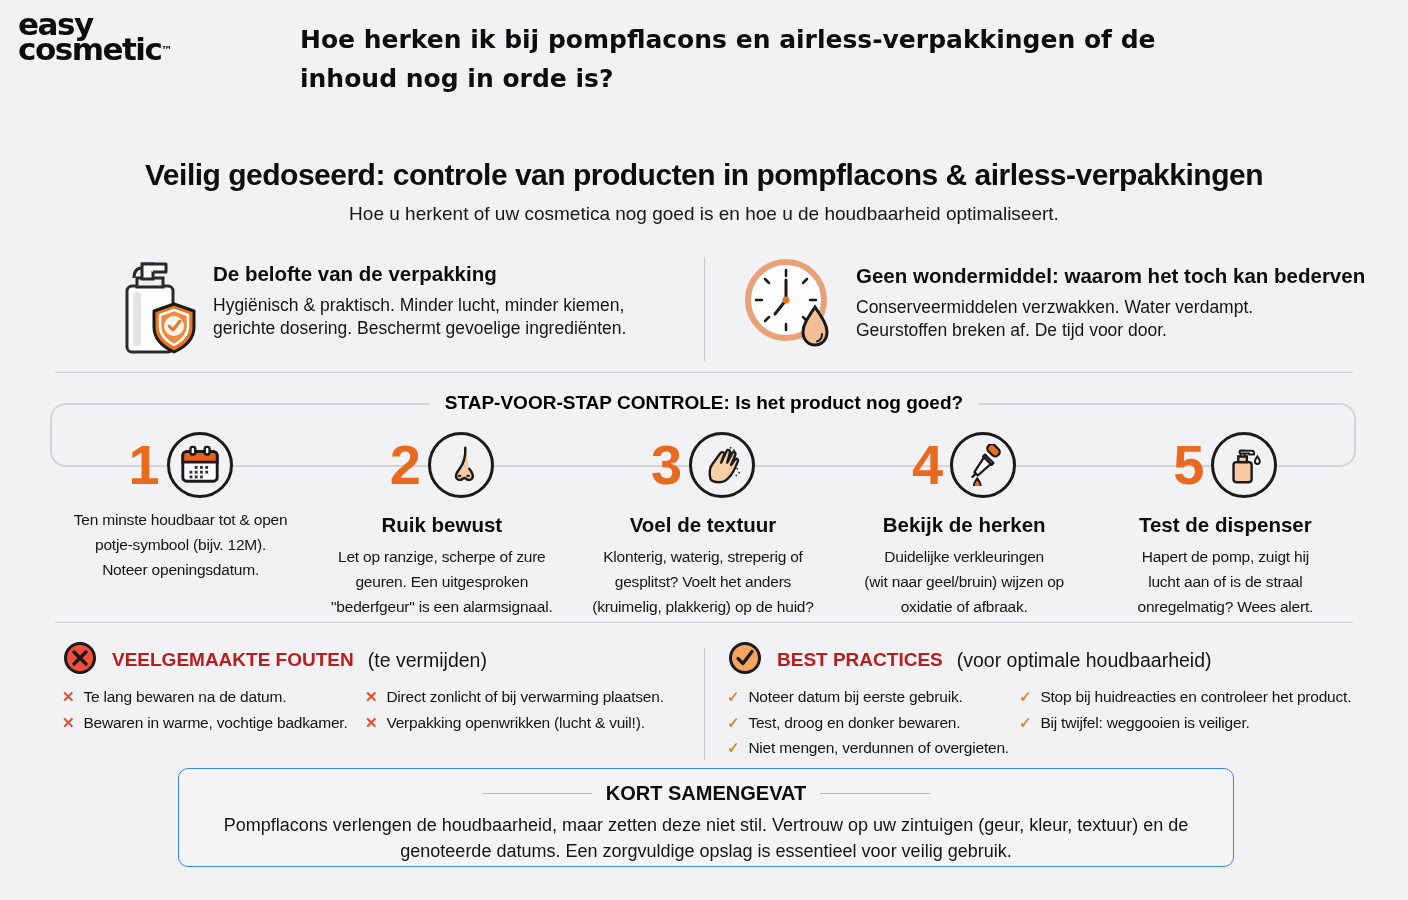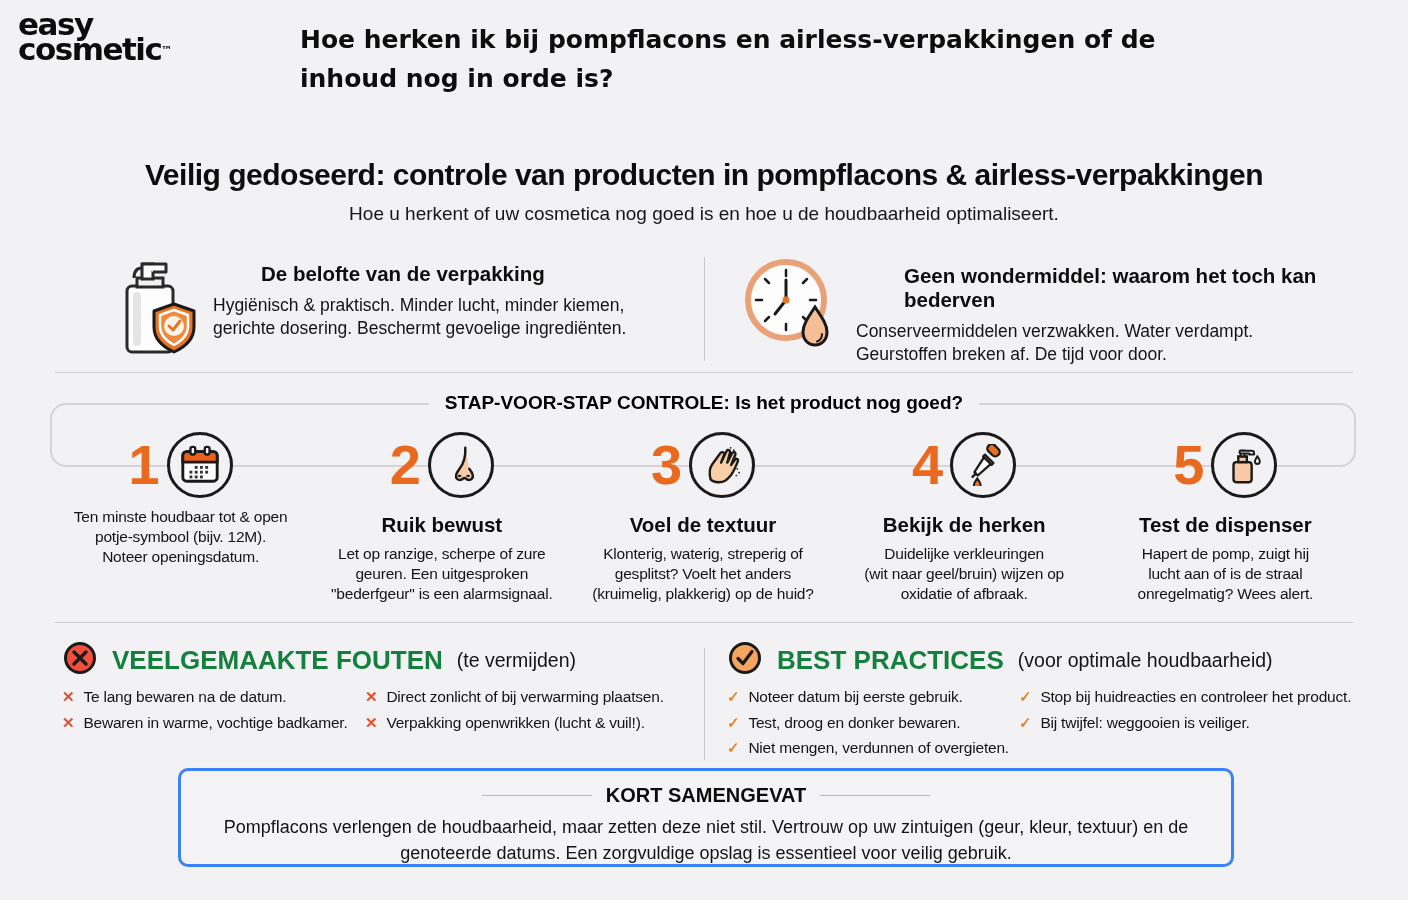--- a/index.html
+++ b/index.html
@@ -17,60 +17,60 @@
         font-weight:bold;font-size:25px;line-height:39px;white-space:pre-line;color:#0d0d0d;}
   
   .heading{left:0;top:158px;width:100%;text-align:center;font-weight:bold;
         font-size:30px;letter-spacing:-0.5px;color:#0d0d0d;}
   .subheading{left:0;top:203px;width:100%;text-align:center;font-size:19px;color:#161616;}
   
   .intro{display:flex;align-items:flex-start;}
   .intro-left{left:100px;top:252px;gap:8px;}
   .intro-right{left:742px;top:254px;gap:18px;justify-content:space-between;}
   .intro-text{margin-top:10px;}
-  .intro-title{font-size:20.5px;font-weight:bold;margin-bottom:8px;color:#0d0d0d;margin-left:48px;}
+  .intro-title{font-size:20.5px;font-weight:bold;margin-bottom:8px;color:#0d0d0d;}
   .intro-body{font-size:17.5px;line-height:22.5px;white-space:pre-line;color:#141414;}
   
   .vdiv{width:1px;background:#c7c7cc;}
   .hdiv{height:1px;background:#cfcfd4;}
   .vdiv-intro{left:704px;top:257px;height:104px;}
   .vdiv-bottom{left:704px;top:648px;height:112px;}
   .hdiv-1{left:55px;top:372px;width:1298px;}
   .hdiv-2{left:55px;top:622px;width:1298px;}
   
   .steps-band{left:50px;top:403px;width:1302px;height:60px;border:2px solid #d4d4d8;border-radius:16px;}
   .steps-header{left:0;top:392px;width:100%;text-align:center;}
   .steps-header span{background:#f2f2f4;padding:0 16px;font-size:19px;font-weight:bold;color:#000000;}
   .steps{left:50px;top:430px;width:1306px;display:flex;}
   .step{width:20%;text-align:center;}
   .step-head{display:flex;align-items:center;justify-content:center;gap:9px;height:70px;}
   .step-num{font-size:56px;font-weight:bold;color:#E96A1E;line-height:66px;letter-spacing:-2px;}
   .step-circle{width:66px;height:66px;border-radius:50%;border:3px solid #1a1a1a;background:#f2f2f4;
         display:flex;align-items:center;justify-content:center;box-sizing:border-box;}
   .step-title{font-size:20.5px;font-weight:bold;margin-top:13px;color:#0d0d0d;}
-  .step-text{font-size:15.5px;line-height:20px;margin-top:7px;white-space:pre-line;
+  .step-text{font-size:15.5px;line-height:25px;margin-top:7px;white-space:pre-line;
         letter-spacing:-0.2px;color:#141414;}
   
   .block{position:absolute;}
   .block-mistakes{left:62px;top:642px;width:635px;}
   .block-practices{left:727px;top:642px;width:660px;}
   .block-header{display:flex;align-items:center;gap:14px;height:36px;}
-  .block-title{font-size:26px;font-weight:bold;color:#15803d;white-space:nowrap;}
+  .block-title{font-size:19px;font-weight:bold;color:#b91c1c;white-space:nowrap;}
   .block-sub{font-size:19.5px;color:#141414;white-space:nowrap;}
   .items{display:flex;margin-top:9px;}
   .items-col{display:flex;flex-direction:column;gap:6px;}
   .item{display:flex;gap:9px;align-items:baseline;font-size:15.5px;line-height:19.5px;
         letter-spacing:-0.2px;color:#141414;white-space:nowrap;}
   .bullet{font-weight:bold;font-size:15px;}
   .bullet-x{color:#E4502E;}
   .bullet-check{color:#E0832E;}
   .m-col1{width:303px;}
   .p-col1{width:292px;}
   
-  .summary{left:178px;top:768px;width:1056px;height:99px;border:3px solid #3b82f6;border-radius:10px;
+  .summary{left:178px;top:768px;width:1056px;height:99px;border:1px solid #3b82f6;border-radius:10px;
         box-sizing:border-box;background:#f4f4f6;text-align:center;}
   .summary-title-row{display:flex;align-items:center;justify-content:center;gap:14px;margin-top:13px;}
   .summary-line{width:110px;height:1px;background:#b9b9be;}
   .summary-title{font-size:20px;font-weight:bold;color:#0d0d0d;}
   .summary-text{margin:7px auto 12px;width:1000px;font-size:18px;line-height:26px;
         white-space:pre-line;color:#141414;}
 </style>
 </head>
 <body>
 

